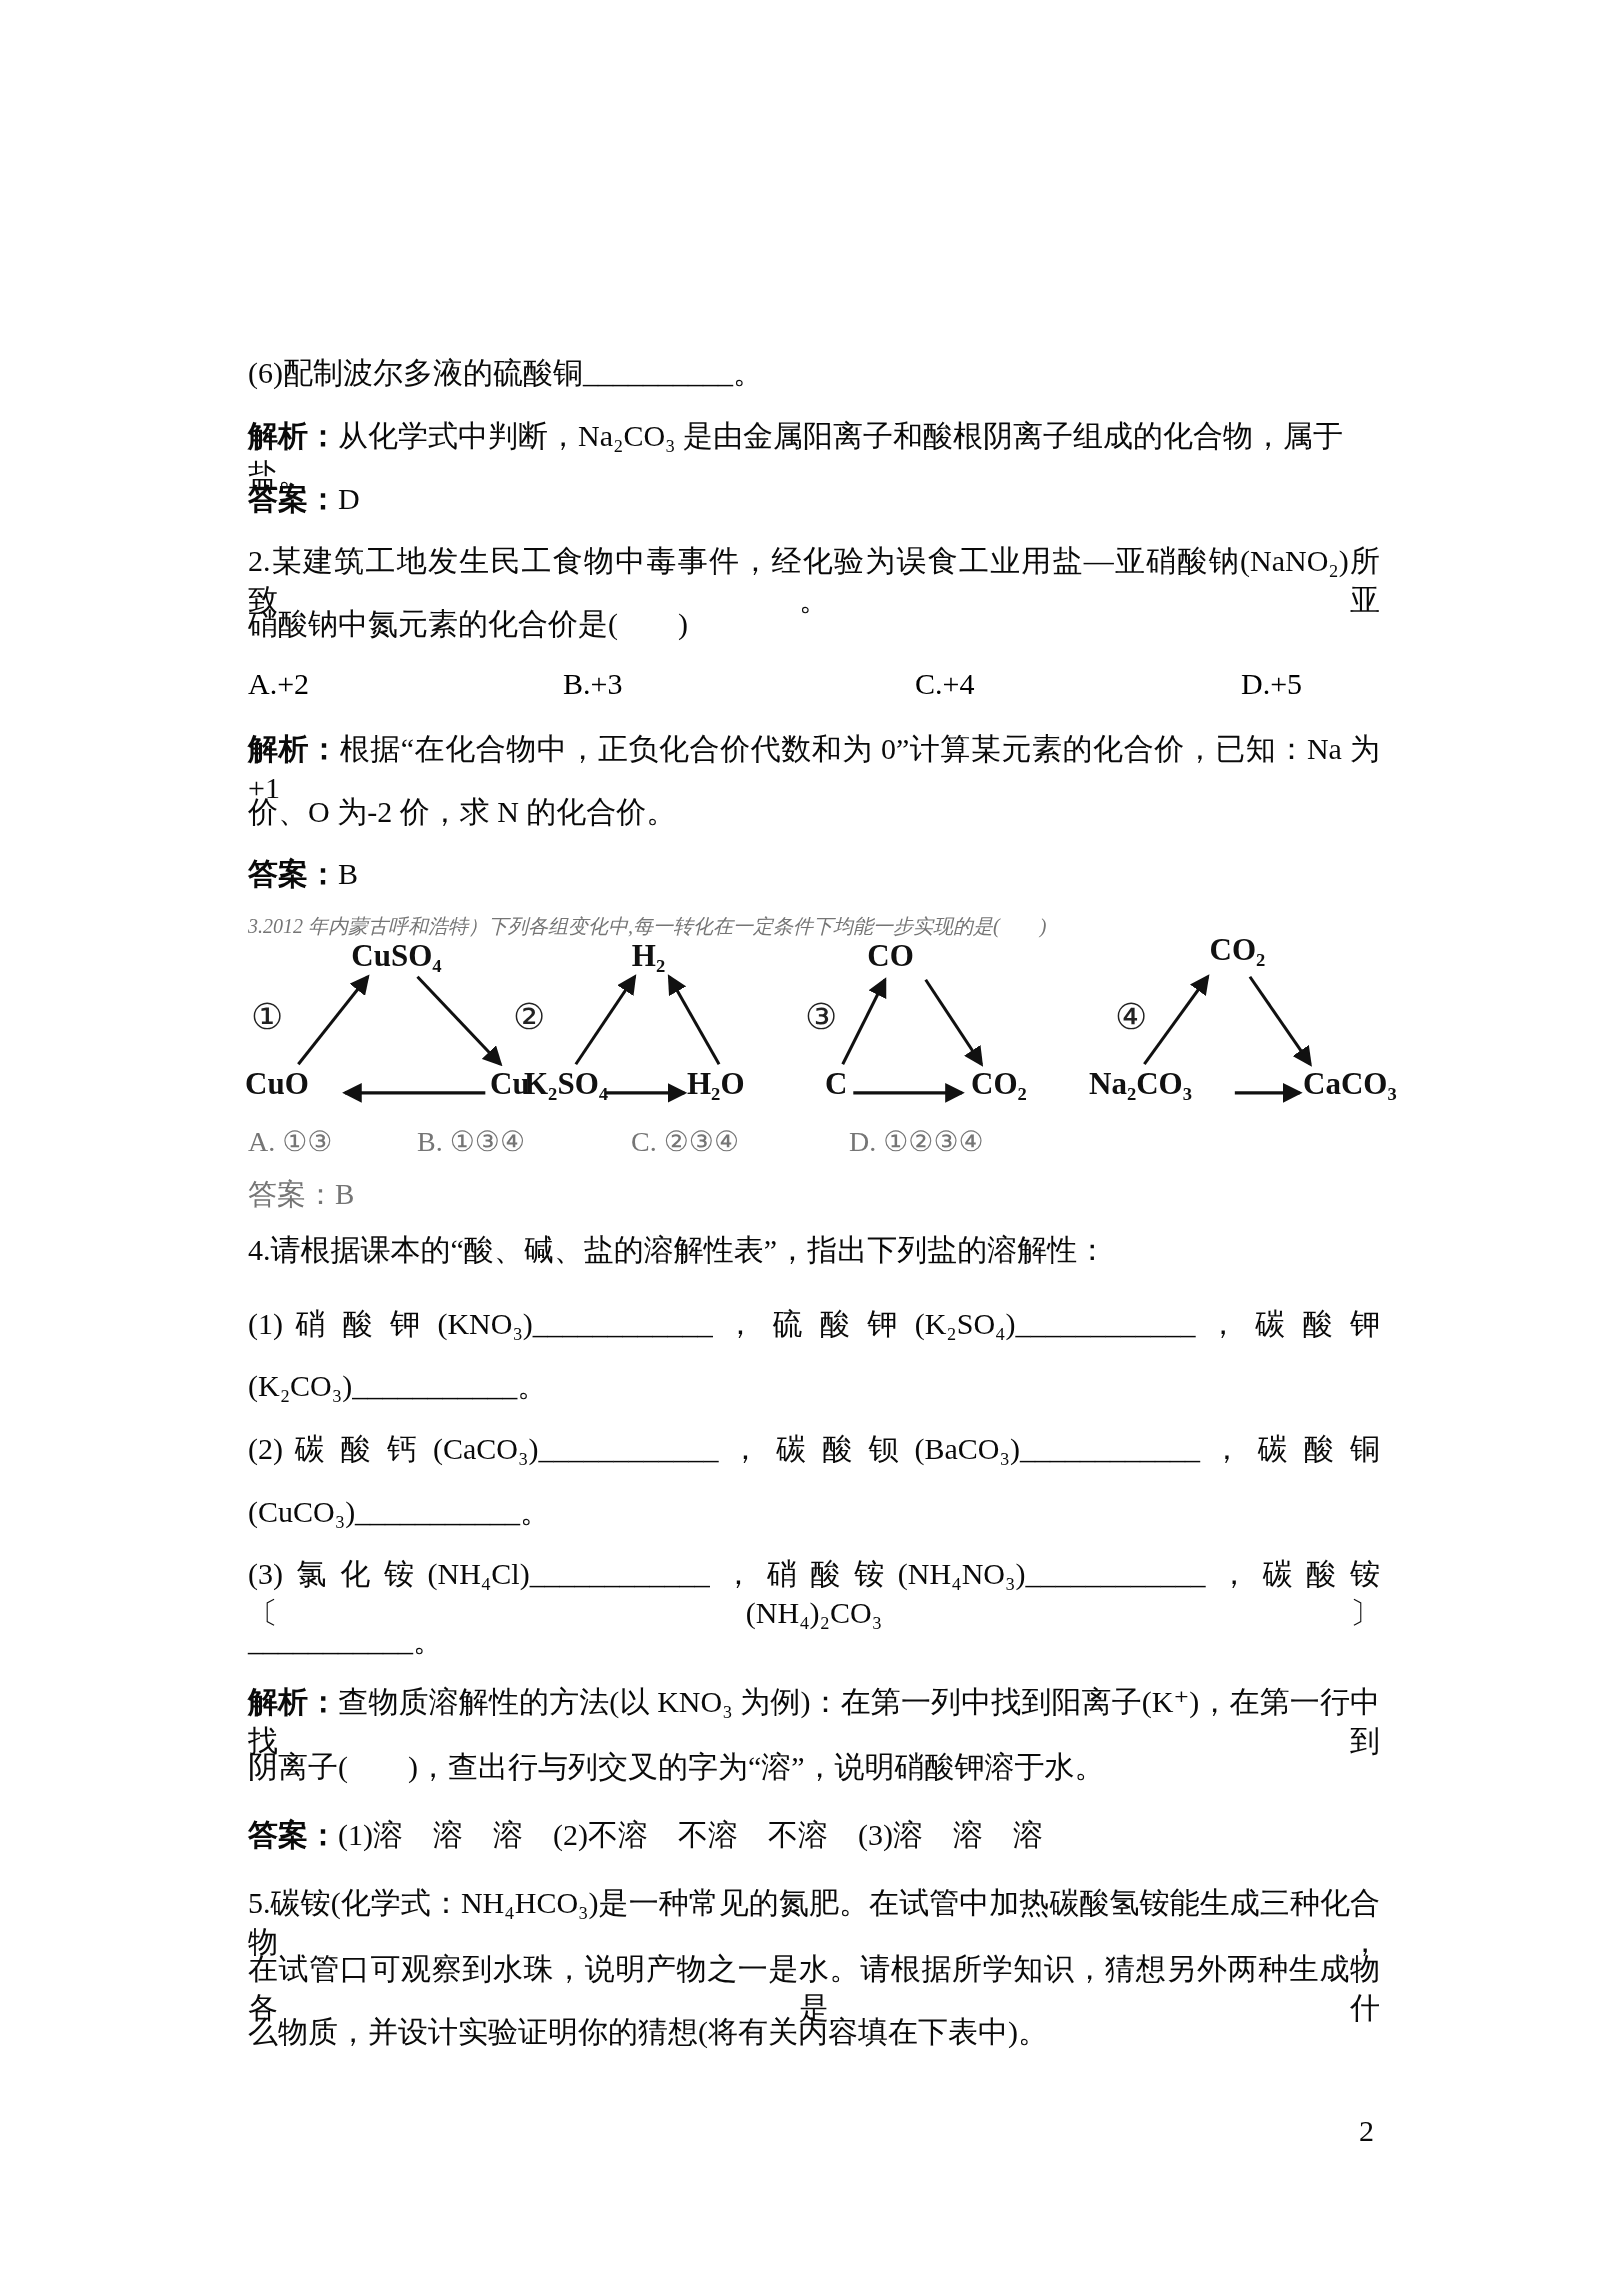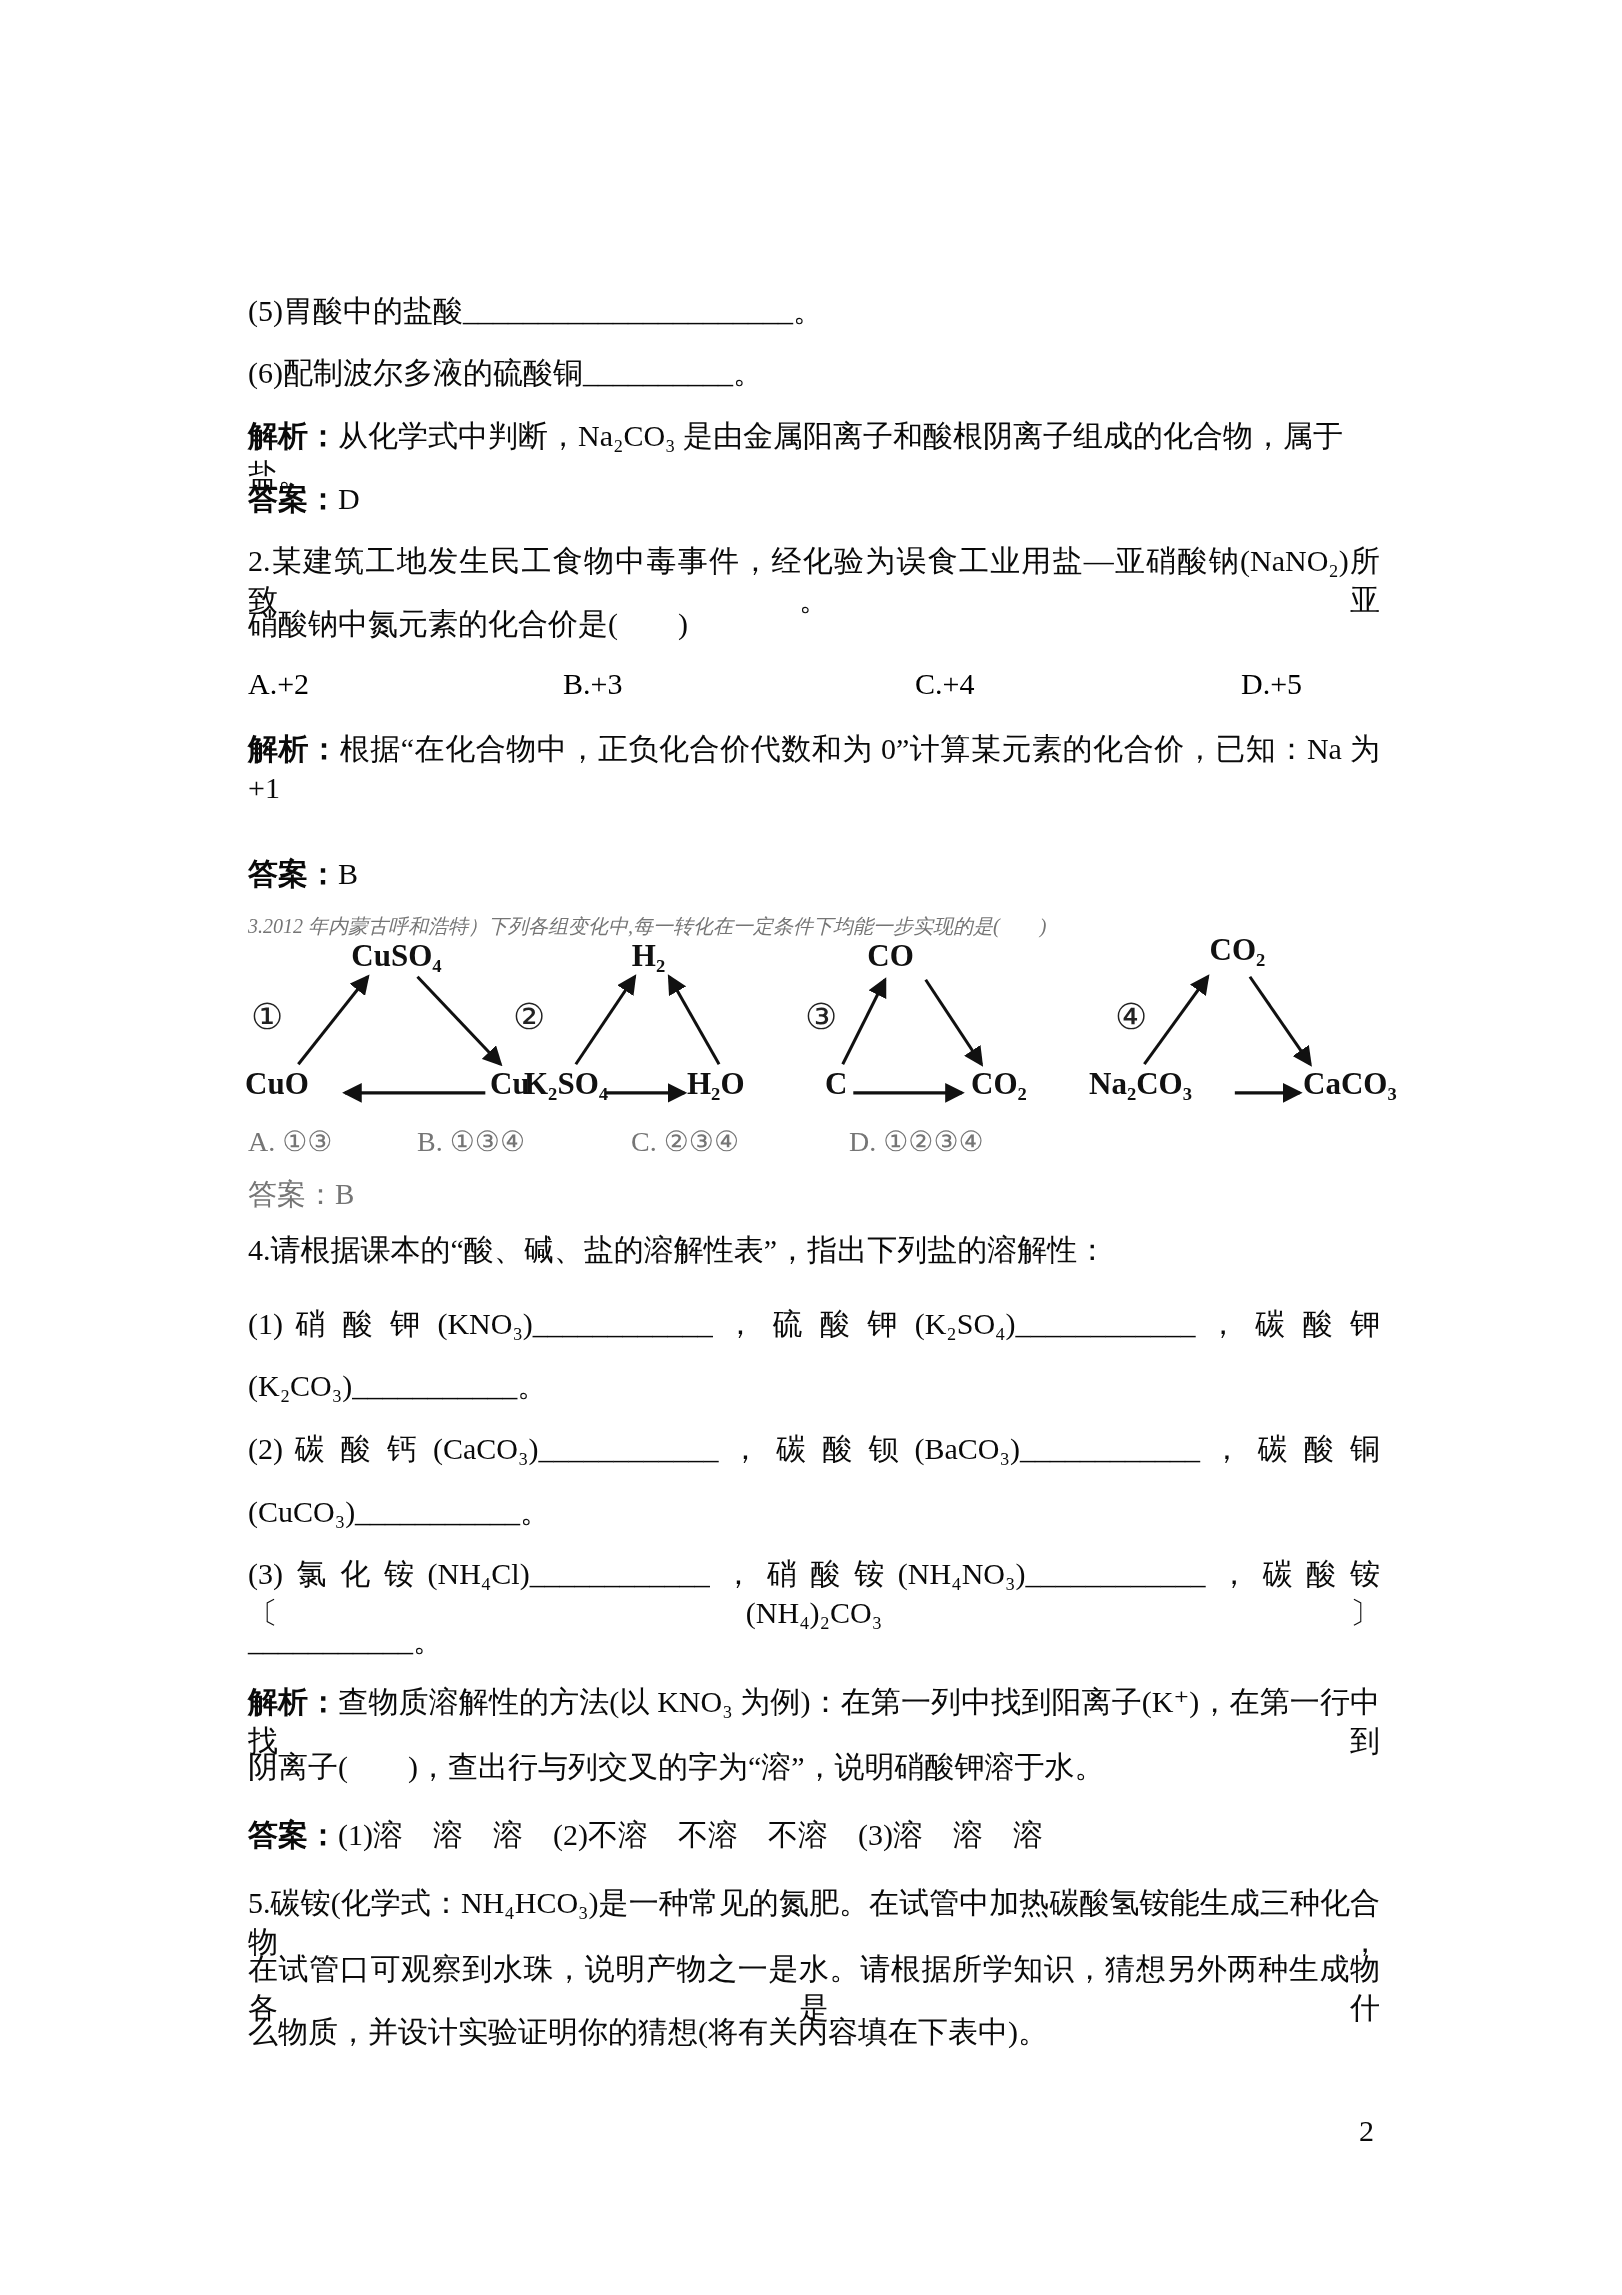--- a/index.html
+++ b/index.html
@@ -38,35 +38,35 @@
     font-weight:normal;font-size:36px;line-height:38px;color:#222;
     font-family:"DejaVu Sans","Liberation Sans",sans-serif;
   }
   .pageno{position:absolute;font-size:30px;color:#0a0a0a;}
 </style>
 </head>
 <body>
 
 <div class="page">
 
-  <div class="ln" style="top:291px">(5)胃酸中的盐酸______________________。</div>
   <div class="ln" style="top:353px">(6)配制波尔多液的硫酸铜__________。</div>
 
   <div class="ln" style="top:416px"><span class="b">解析：</span><span>从化学式中判断，Na₂CO₃ 是由金属阳离子和酸根阴离子组成的化合物，属于盐。</span></div>
   <div class="ln" style="top:479px"><span class="b">答案：</span><span>D</span></div>
 
   <div class="ln j" style="top:541px">2.某建筑工地发生民工食物中毒事件，经化验为误食工业用盐—亚硝酸钠(NaNO₂)所致。亚</div>
   <div class="ln" style="top:604px">硝酸钠中氮元素的化合价是(　　)</div>
   <div class="opts" style="top:667px">
     <span class="opt" style="left:0px">A.+2</span>
     <span class="opt" style="left:315px">B.+3</span>
     <span class="opt" style="left:667px">C.+4</span>
     <span class="opt" style="left:993px">D.+5</span>
   </div>
   <div class="ln j" style="top:729px"><span class="b">解析：</span><span>根据“在化合物中，正负化合价代数和为 0”计算某元素的化合价，已知：Na 为+1</span></div>
+  <div class="ln" style="top:792px">价、O 为-2 价，求 N 的化合价。</div>
   <div class="ln" style="top:854px"><span class="b">答案：</span><span>B</span></div>
 
   <div class="ln gray sm" style="top:907px">3.2012 年内蒙古呼和浩特）下列各组变化中,每一转化在一定条件下均能一步实现的是(　　)</div>
 
   <div class="diagram-row">
     <svg width="1200" height="187" viewBox="0 0 1590 248">
       <defs>
         <marker id="ah" viewBox="0 0 10 10" refX="8.5" refY="5" markerWidth="6.5" markerHeight="6.5" orient="auto-start-reverse">
           <path d="M0,0 L10,5 L0,10 z" fill="#111"></path>
         </marker>

